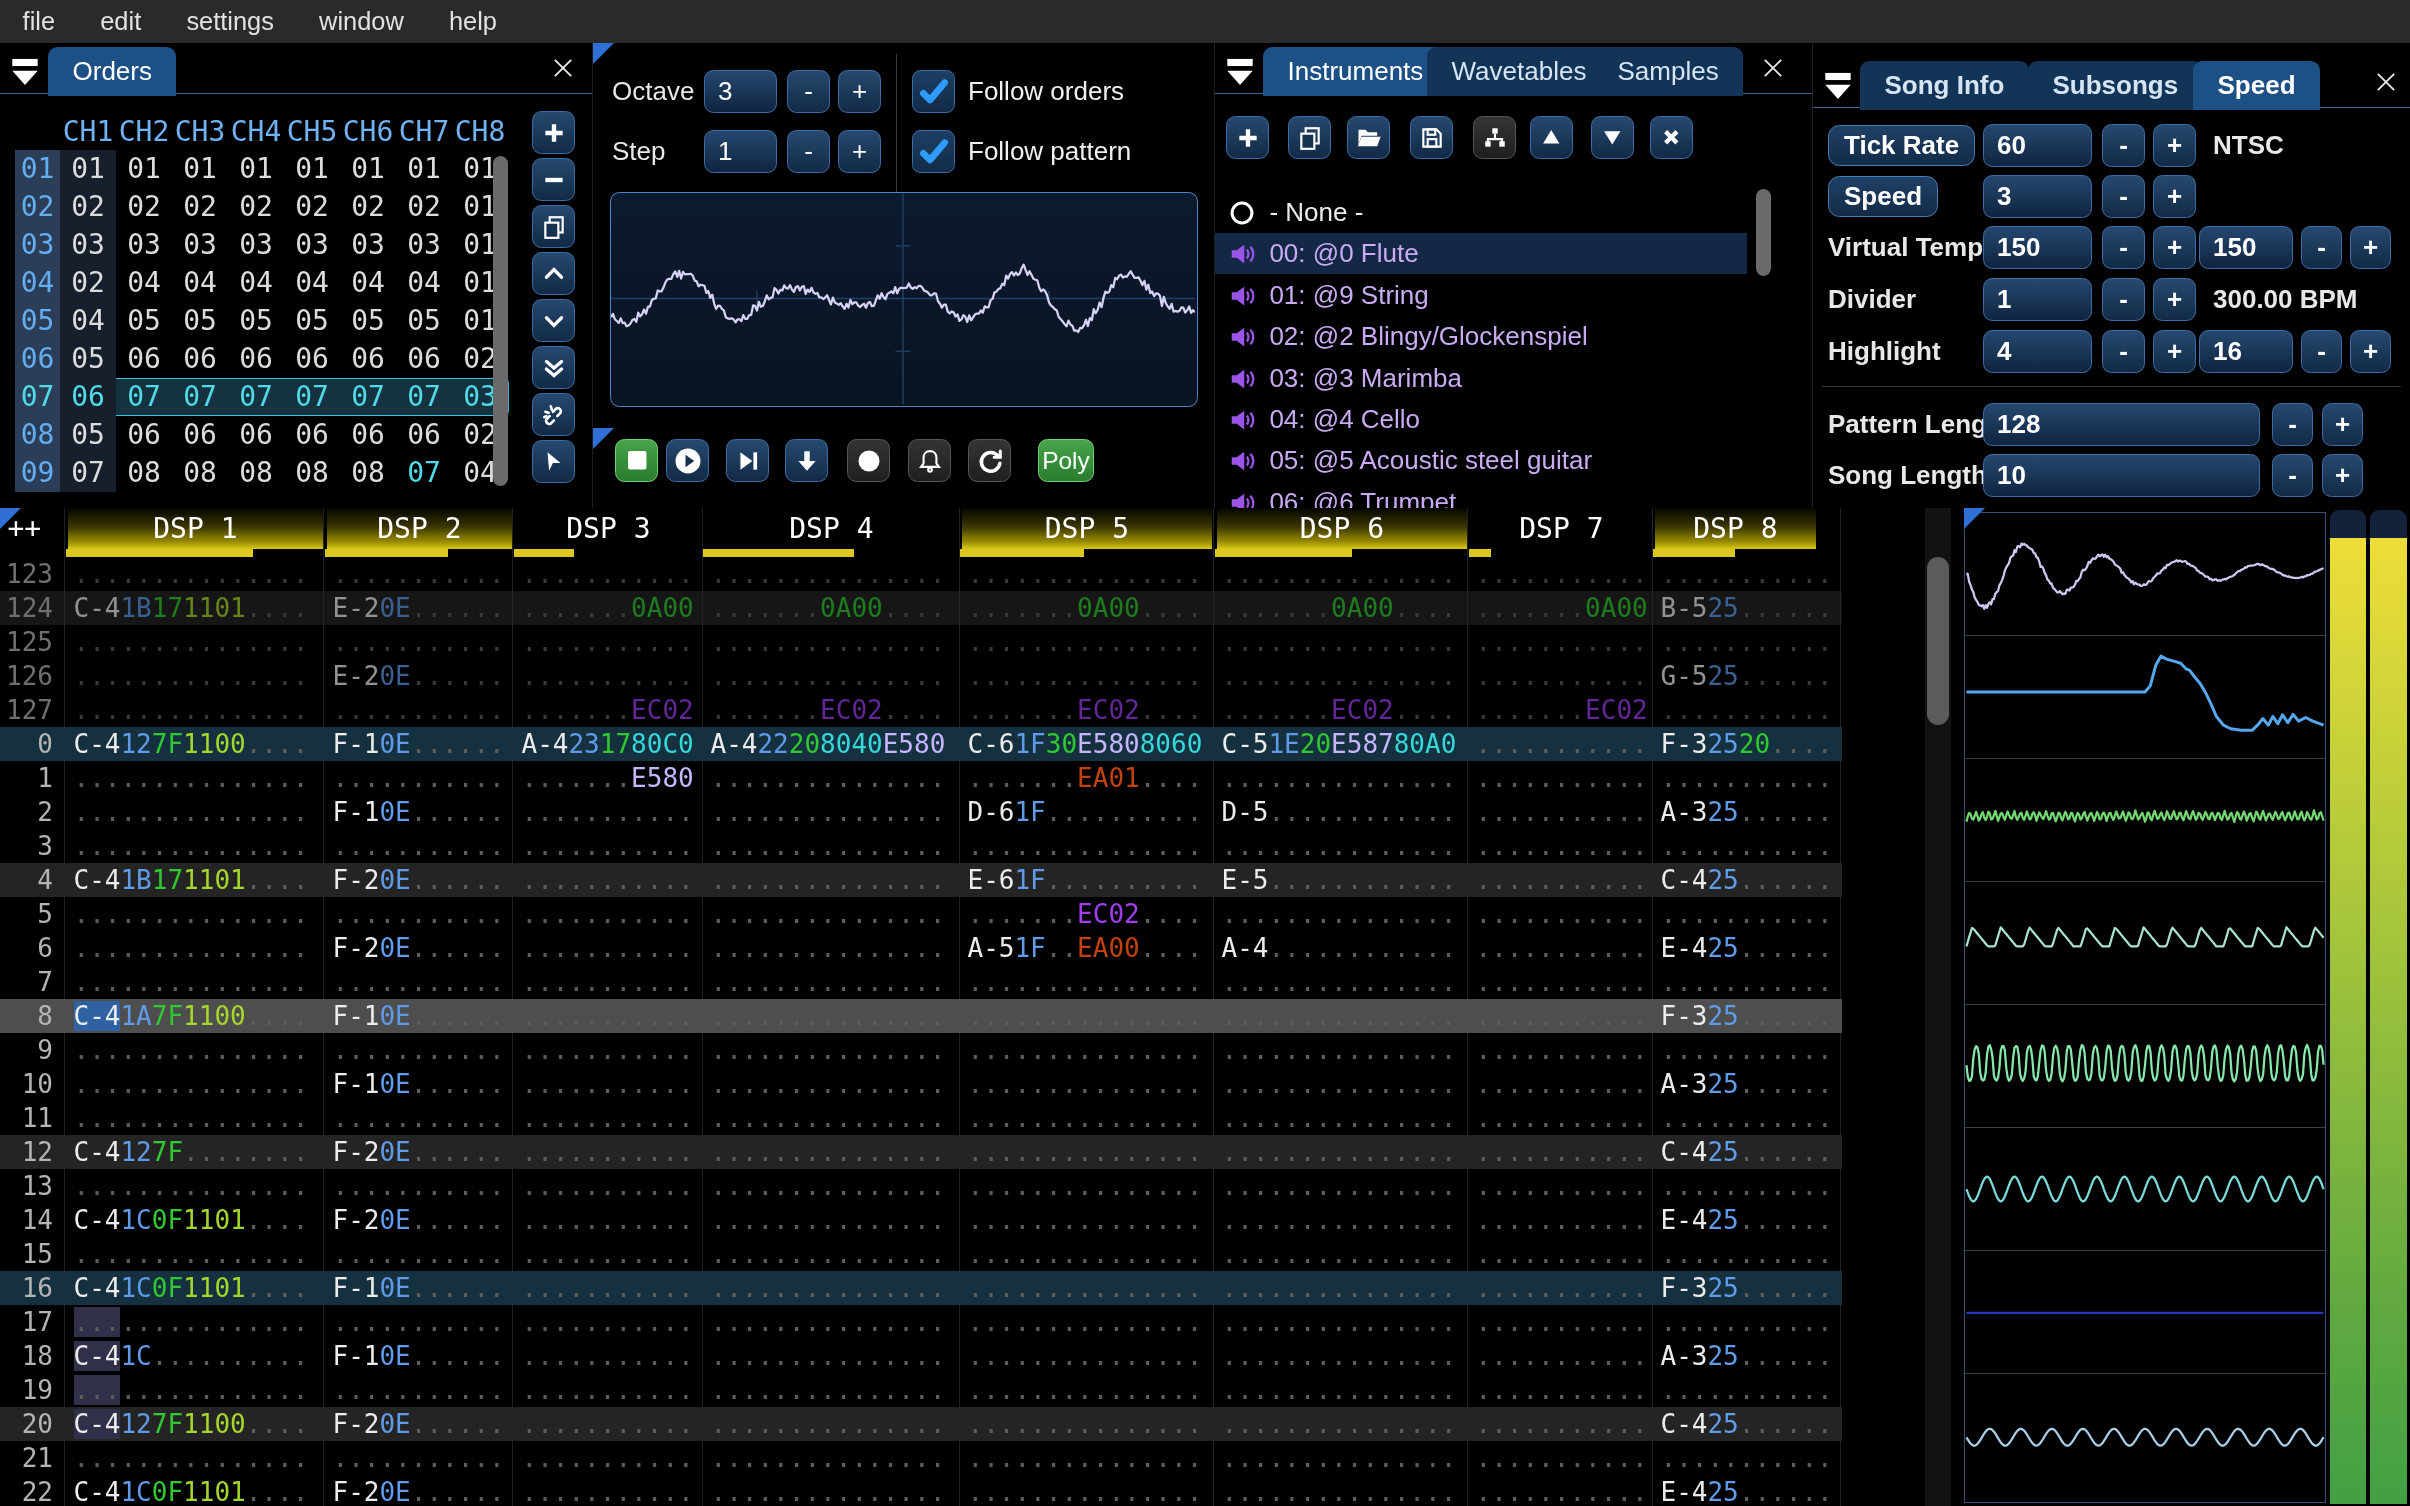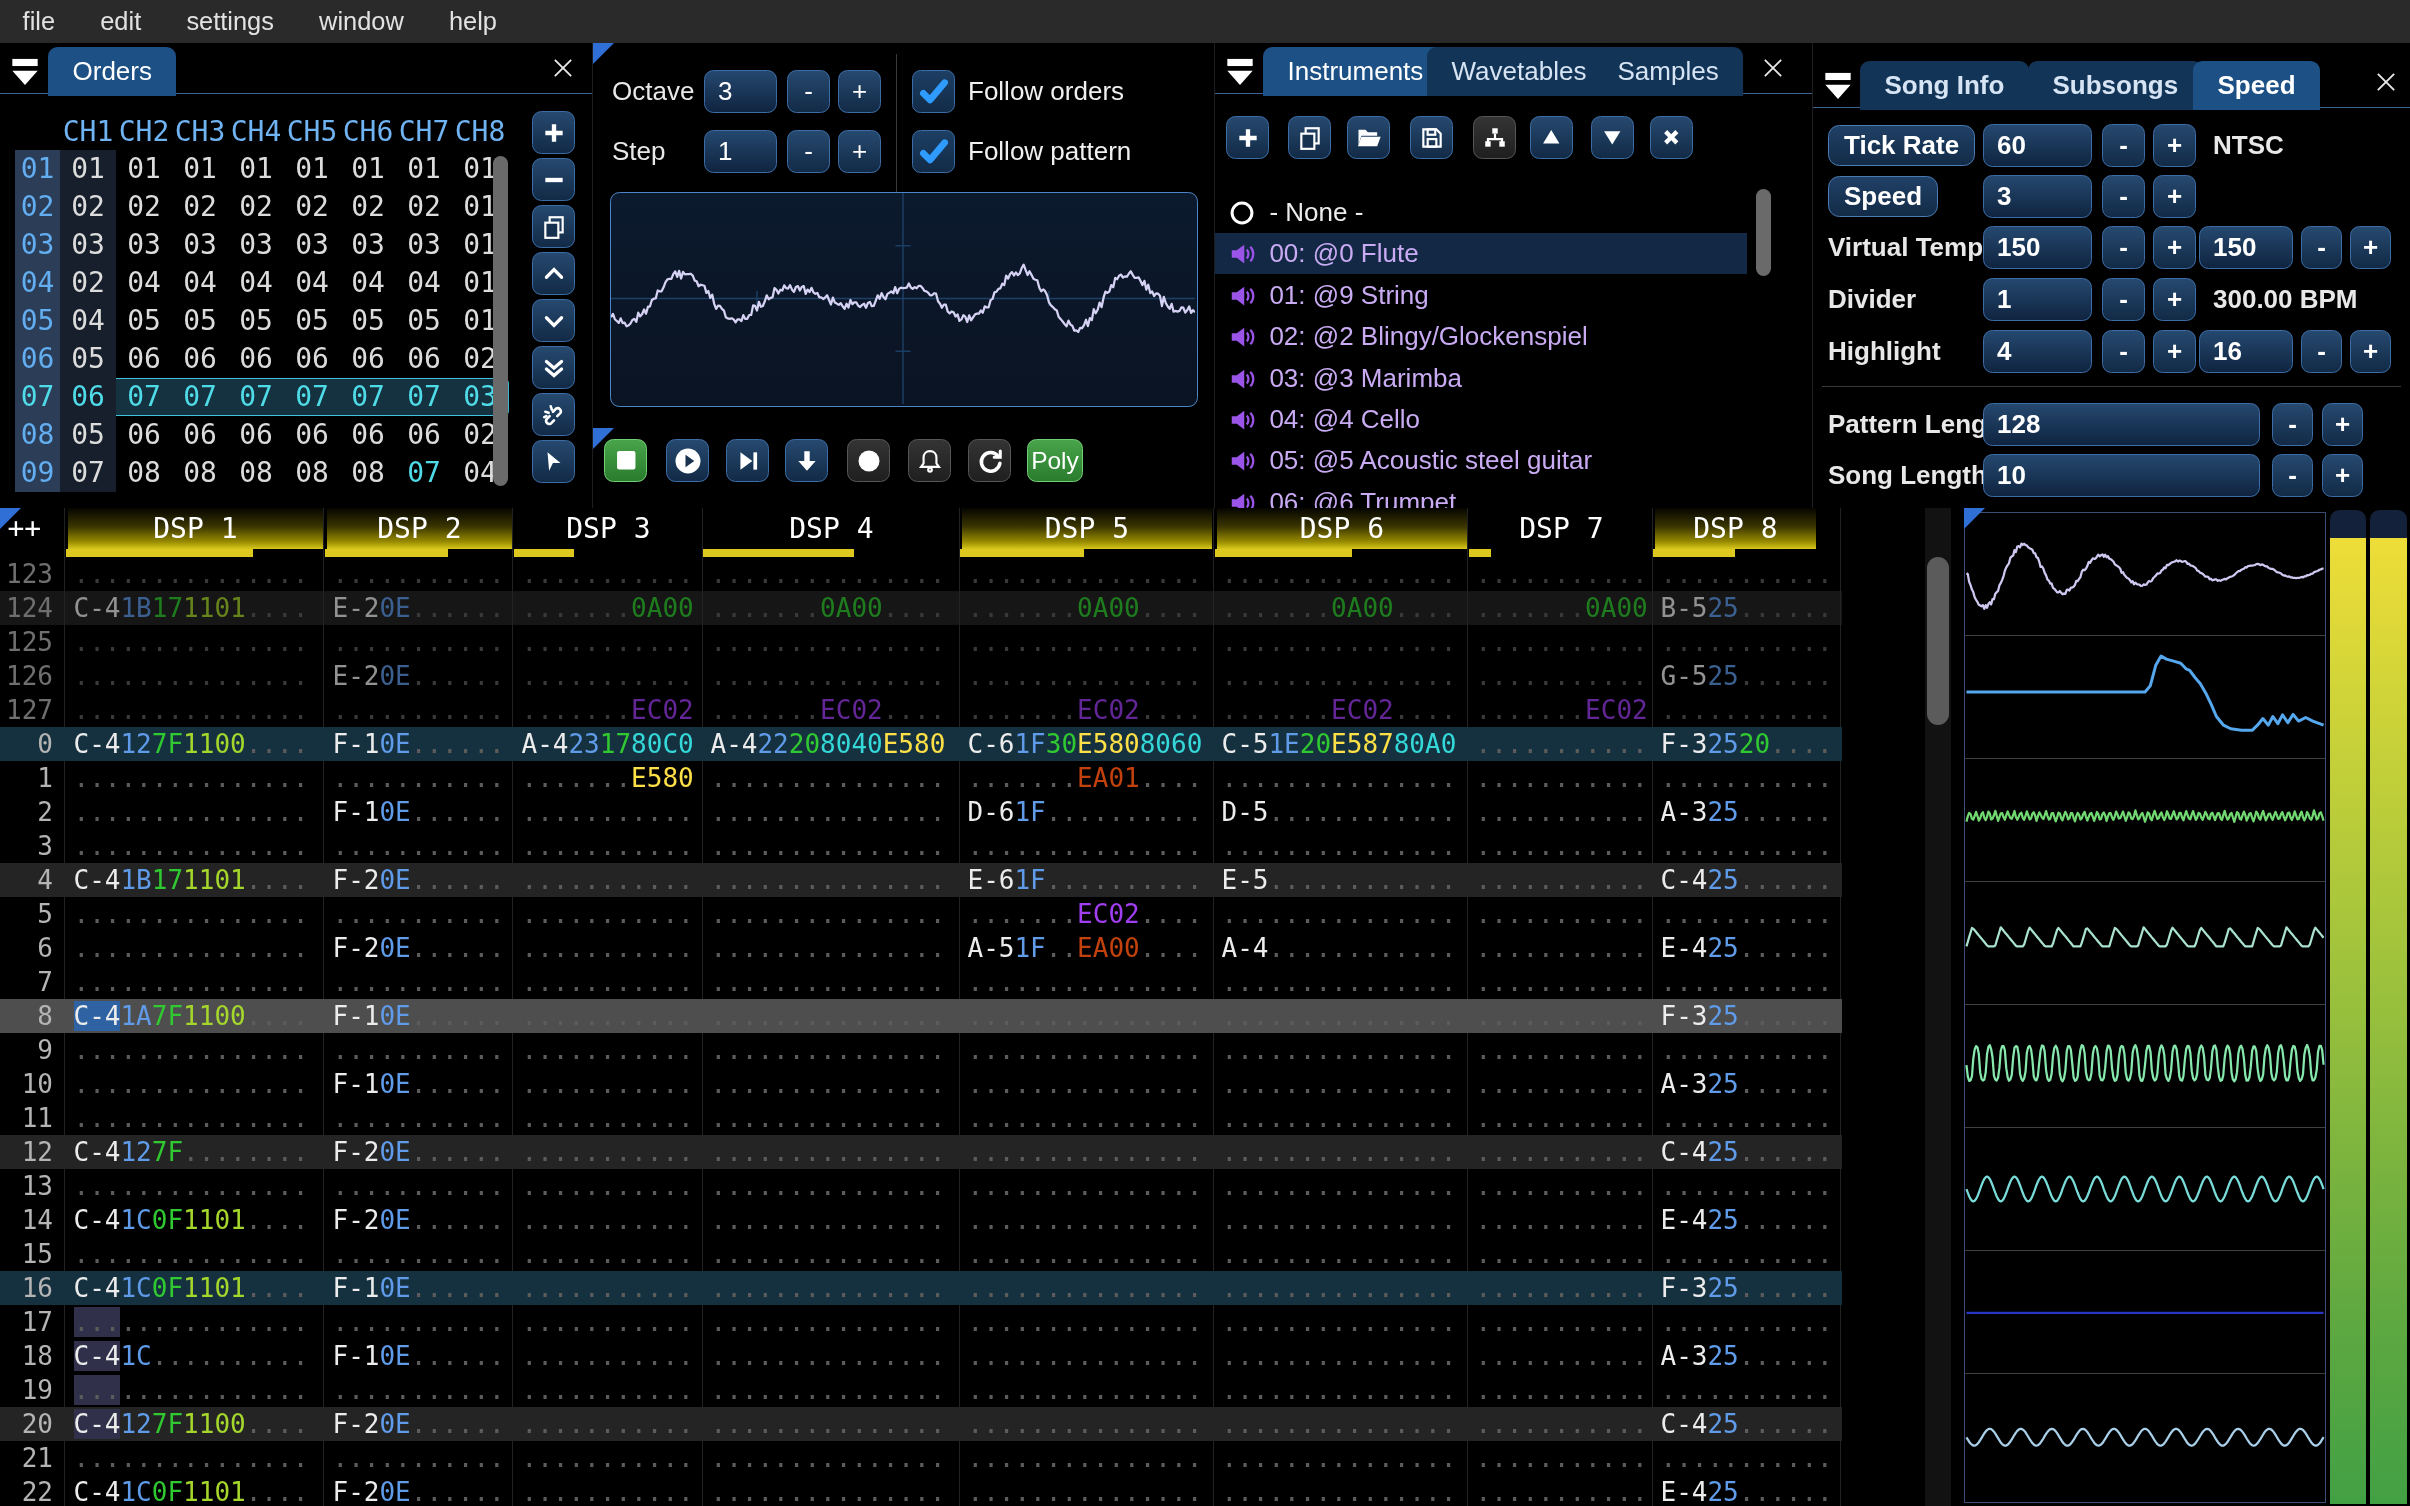--- a/index.html
+++ b/index.html
@@ -17,21 +17,21 @@
   .tabbar{position:absolute;left:0;top:0;right:0;height:51px;border-bottom:1.9px solid #3d6491;}
   .tab{position:absolute;top:3.8px;height:49px;line-height:49px;padding:0 24.5px;font-size:26px;color:#d6e4f4;background:#123457;border-radius:9.4px 9.4px 0 0;}
   .tab.active{background:#1d5084;color:#fff;}
   .collapse{position:absolute;left:5.6px;top:7.5px;width:38px;height:38px;}
   .closex{position:absolute;top:11.3px;width:28px;height:28px;}
   .vline{position:absolute;top:43px;height:465px;width:0.9px;background:#1e1e1e;}
   .corner{position:absolute;width:0;height:0;border-top:21px solid #2f6fd6;border-right:21px solid transparent;z-index:5;}
 
   .btn{position:absolute;width:43px;height:43px;border-radius:9.4px;background:linear-gradient(180deg,#26496f,#122a46);border:0.9px solid #3c6da6;display:flex;align-items:center;justify-content:center;color:#fff;font-size:26px;}
   .btn.dark{background:linear-gradient(180deg,#343434,#1f1f1f);border-color:#565656;}
-  .btn.green{background:linear-gradient(180deg,#48a44a,#297c2d);border-color:#74d077;}
+  .btn.green{background:linear-gradient(180deg,#48a44a,#297c2d);border-color:#74d077;margin-left:11px;}
   .ibox{position:absolute;height:43px;background:linear-gradient(180deg,#25486f,#0f2440);border:0.9px solid #3c6da6;border-radius:9.4px;color:#fff;font-size:26px;display:flex;align-items:center;padding-left:13px;}
   .pill{position:absolute;height:41px;background:linear-gradient(180deg,#1f4066,#132b47);border:0.9px solid #4b7cb4;border-radius:11.3px;color:#fff;font-size:26px;display:flex;align-items:center;padding:16px 15px;}
   .slabel{position:absolute;color:#e8e8e8;font-size:26px;line-height:43px;}
   .suffix{position:absolute;color:#e8e8e8;font-size:26px;line-height:43px;}
   .checkbox{position:absolute;width:43px;height:43px;border-radius:8.5px;background:linear-gradient(180deg,#1d3f64,#122b47);border:0.9px solid #3c6da6;display:flex;align-items:center;justify-content:center;}
   .cblabel{position:absolute;font-size:26px;line-height:43px;color:#f0f0f0;}
 
   
   #orders-panel{left:0;top:43px;width:593px;height:465px;}
   #orders-grid{position:absolute;left:15px;top:71px;width:494px;font-size:28px;}
@@ -75,21 +75,21 @@
   #prows{position:absolute;left:0;top:49px;width:1921px;height:949px;overflow:hidden;font-family:"DejaVu Sans Mono",monospace;font-size:26px;}
   .prow{display:flex;height:34px;line-height:34px;width:1842px;white-space:pre;}
   .prow.h1{background:#242424;}
   .prow.h2{background:#15313f;}
   .prow.play{background:#4e4e4e;}
   .prow.dim{opacity:0.62;}
   .rnum{width:53px;margin-right:13px;text-align:right;color:#b4b4b4;flex:none;}
   .pcell{flex:none;padding-left:7.5px;overflow:hidden;}
   .t-n{color:#ececec;} .t-i{color:#5f9be8;} .t-v{color:#31c931;}
   .t-g{color:#31c931;} .t-l{color:#a5d62c;} .t-p{color:#a13ef2;}
-  .t-y{color:#fde047;} .t-c{color:#35d8d8;} .t-b{color:#c2410c;} .t-d{color:#5c5c5c;}
+  .t-y{color:#c4b5fd;} .t-c{color:#35d8d8;} .t-b{color:#c2410c;} .t-d{color:#5c5c5c;}
   .t-cur{background:#2f62a3;} .t-sel{background:#30304a;}
   .chsep{position:absolute;top:0;width:0.9px;height:998px;background:#222;}
   #pat-scroll{position:absolute;left:1925px;top:0;width:26px;height:998px;background:#121212;}
   #pat-thumb{position:absolute;left:1.9px;top:49px;width:22.6px;height:168px;background:#5b5b5b;border-radius:11.3px;}
   #scopes{position:absolute;left:1964px;top:3.8px;width:362px;height:991px;border:0.9px solid #3a4d75;}
   .scope{position:relative;width:360px;height:123px;border-bottom:0.9px solid #3f3f3f;overflow:hidden;}
   .scope:last-child{border-bottom:none;}
   .meterbar{position:absolute;top:1.9px;height:994px;background:#13223a;border-radius:9.4px 9.4px 0 0;overflow:hidden;}
   .meterfill{position:absolute;left:0;right:0;top:28px;bottom:0;background:linear-gradient(180deg,#eedd38 0%,#cdd338 18%,#9ec23c 45%,#63aa40 78%,#42a044 100%);}
 </style>

